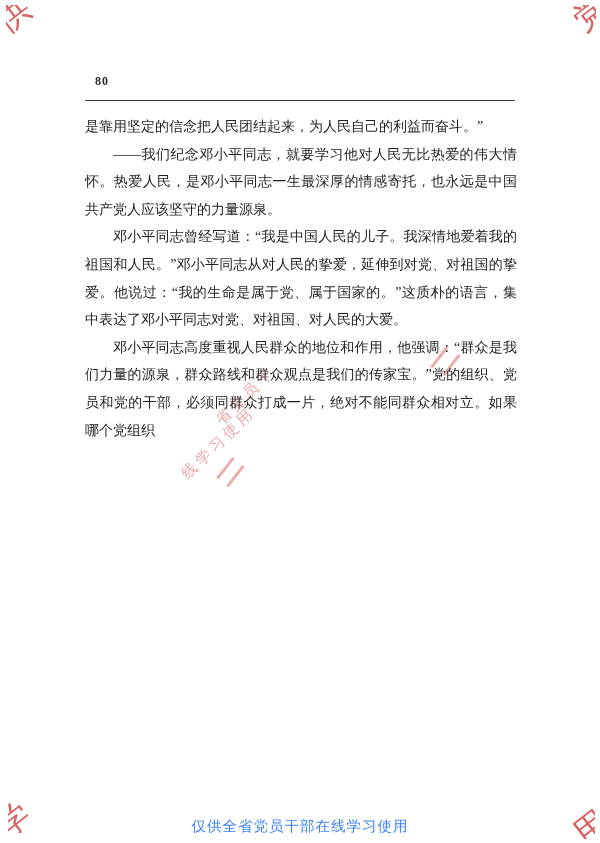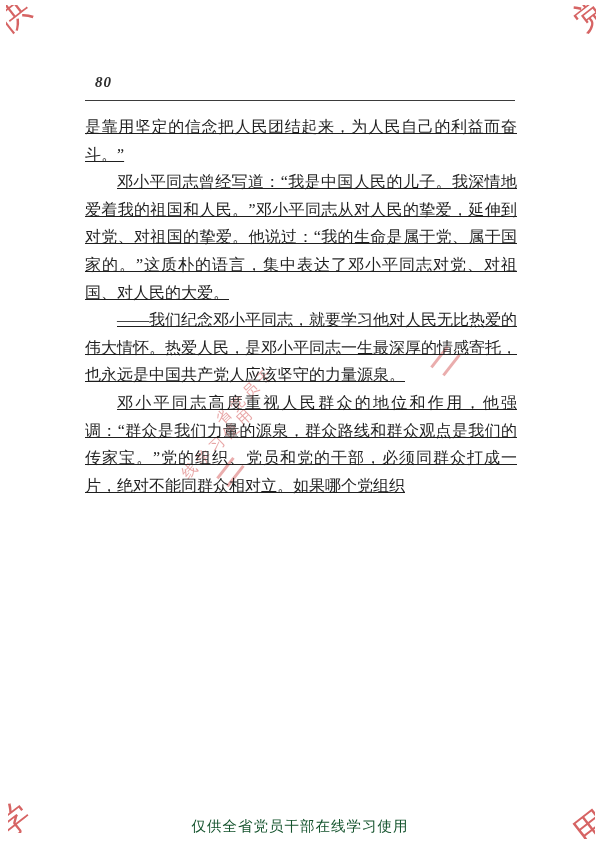--- a/index.html
+++ b/index.html
@@ -2,36 +2,36 @@
 <html><head>
 <meta charset="utf-8">
 <style>
   html,body{margin:0;padding:0;background:#ffffff;}
   .page{
     position:relative;width:600px;height:843px;background:#ffffff;
     font-family:"Liberation Serif","DejaVu Serif",serif;color:#1f1f1f;
     overflow:hidden;
   }
   
-  .header-row{position:absolute;top:74px;left:85px;right:85px;height:22px;font-size:15px;color:#2b2b2b;font-style:italic;}
+  .header-row{position:absolute;top:74px;left:85px;right:85px;height:22px;font-size:12px;color:#2b2b2b;}
   .page-number{position:absolute;left:10px;top:0;letter-spacing:1px;font-weight:600;}
   .chapter-title{position:absolute;left:0;right:0;top:0;text-align:center;letter-spacing:2px;}
   .header-rule{position:absolute;top:100px;left:85px;right:85px;border-top:1.6px solid #3b3b3b;}
   
   .body-text{
     position:absolute;top:113px;left:85px;width:432px;
-    font-size:16px;line-height:27.6px;text-align:justify;text-justify:inter-character;text-decoration:underline;
+    font-size:14px;line-height:27.6px;text-align:justify;text-justify:inter-character;
   }
   .body-text p{margin:0;}
   .body-text p.indent{text-indent:2em;}
   
   .footer-watermark{
     position:absolute;left:0;right:0;top:817px;text-align:center;
     font-family:"Liberation Sans","DejaVu Sans",sans-serif;
-    font-size:14.5px;color:#14532d;letter-spacing:1px;
+    font-size:14.5px;color:#3b82f6;letter-spacing:1px;
   }
   
   .diag-wm{position:absolute;left:195px;top:352px;width:215px;height:155px;pointer-events:none;}
   .diag-line{
     position:absolute;white-space:nowrap;
     font-family:"Liberation Sans","DejaVu Sans",sans-serif;
     font-size:15px;letter-spacing:4px;color:rgba(213,92,92,.55);
     transform:rotate(-44deg);transform-origin:left bottom;
   }
   .diag-line.l1{left:30px;top:58px;}
@@ -79,20 +79,20 @@
     <span class="diag-line l1">省党员干</span>
     <span class="diag-line l2">线学习使用</span>
   </div>
   <div class="wm-slash s1"></div>
   <div class="wm-slash s2"></div>
   <div class="wm-slash s3"></div>
   <div class="wm-slash s4"></div>
 
   <div class="body-text">
     <p>是靠用坚定的信念把人民团结起来，为人民自己的利益而奋斗。”</p>
+    <p class="indent">——我们纪念邓小平同志，就要学习他对人民无比热爱的伟大情怀。热爱人民，是邓小平同志一生最深厚的情感寄托，也永远是中国共产党人应该坚守的力量源泉。</p>
     <p class="indent">邓小平同志曾经写道：“我是中国人民的儿子。我深情地爱着我的祖国和人民。”邓小平同志从对人民的挚爱，延伸到对党、对祖国的挚爱。他说过：“我的生命是属于党、属于国家的。”这质朴的语言，集中表达了邓小平同志对党、对祖国、对人民的大爱。</p>
-    <p class="indent">——我们纪念邓小平同志，就要学习他对人民无比热爱的伟大情怀。热爱人民，是邓小平同志一生最深厚的情感寄托，也永远是中国共产党人应该坚守的力量源泉。</p>
     <p class="indent">邓小平同志高度重视人民群众的地位和作用，他强调：“群众是我们力量的源泉，群众路线和群众观点是我们的传家宝。”党的组织、党员和党的干部，必须同群众打成一片，绝对不能同群众相对立。如果哪个党组织</p>
   </div>
 
   <div class="footer-watermark">仅供全省党员干部在线学习使用</div>
 
 </div>
 
 </body></html>

